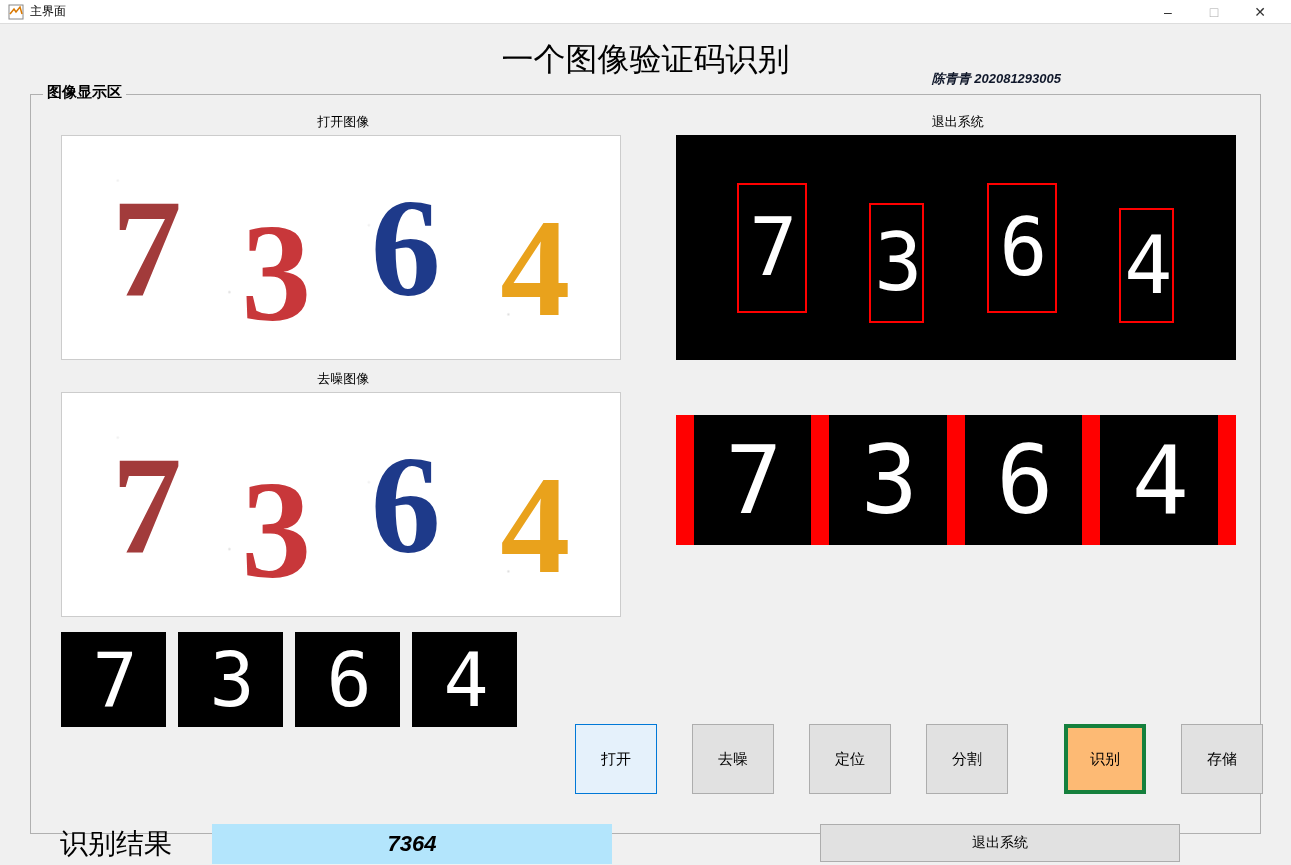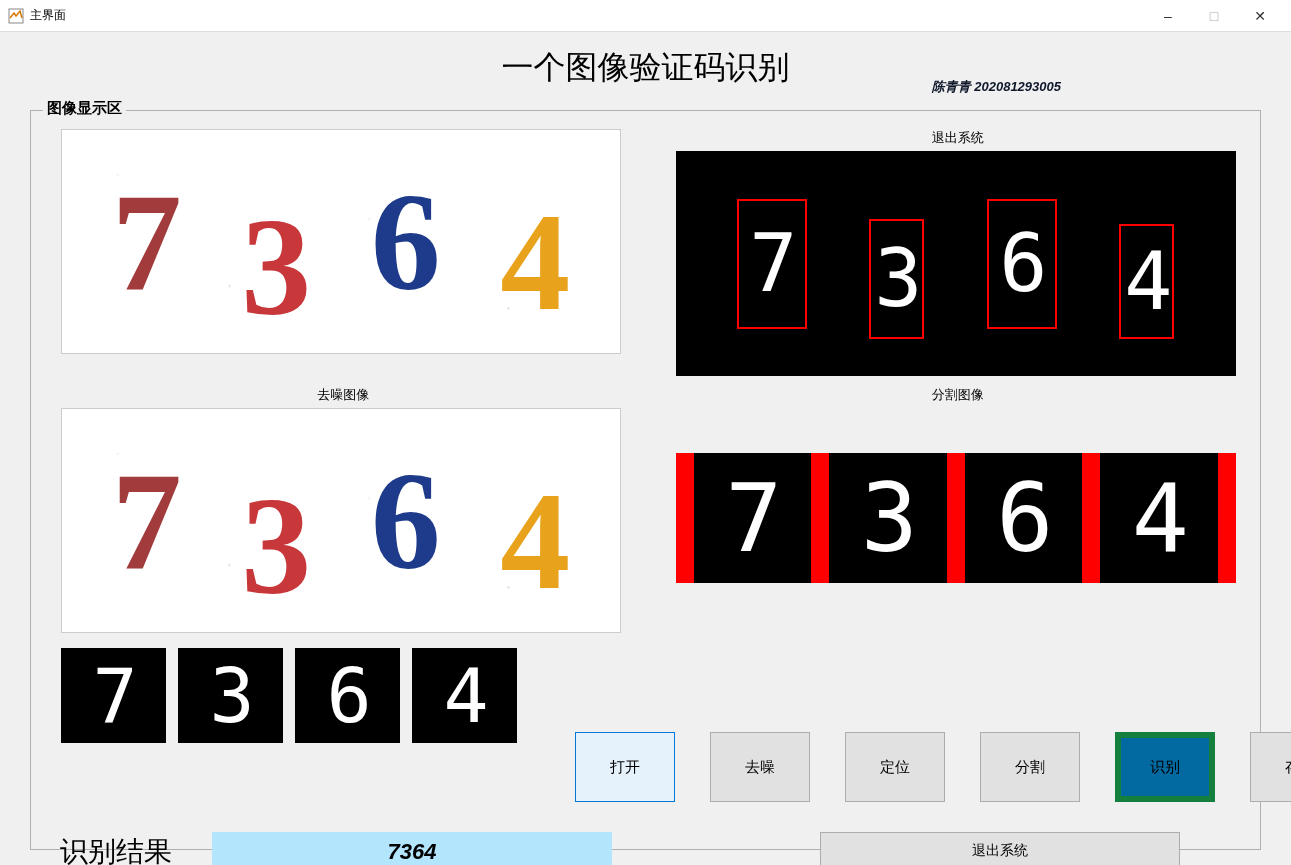--- a/index.html
+++ b/index.html
@@ -4,21 +4,21 @@
   <style>
     * { box-sizing: border-box; margin: 0; padding: 0; }
     body {
       font-family: "Microsoft YaHei", "SimSun", sans-serif;
       background: #f0f0f0;
       width: 1291px;
       height: 865px;
       overflow: hidden;
     }
     .titlebar {
-      height: 32px;
+      height: 24px;
       background: #fff;
       border-bottom: 1px solid #ddd;
       display: flex;
       align-items: center;
       padding: 0 8px;
       font-size: 12px;
     }
     .titlebar-icon {
       width: 16px; height: 16px;
       margin-right: 6px;
@@ -56,21 +56,20 @@
       top: 36px;
       font-size: 13px;
       font-weight: bold;
       font-style: italic;
       color: #0f172a;
     }
 
     .groupbox {
       border: 1px solid #b0b0b0;
       position: relative;
-      margin-top: 8px;
       padding: 18px 20px 20px 30px;
       height: 740px;
     }
     .groupbox-title {
       position: absolute;
       top: -12px;
       left: 12px;
       background: #f0f0f0;
       padding: 0 4px;
       font-size: 15px;
@@ -174,30 +173,31 @@
 
     
     .btn-row {
       position: absolute;
       top: 700px;
       left: 575px;
       display: flex;
       gap: 35px;
     }
     .btn {
-      width: 100px; height: 70px;
+      width: 82px; height: 70px;
       background: #e1e1e1;
       border: 1px solid #adadad;
       font-size: 15px;
       display: flex; align-items: center; justify-content: center;
       cursor: default;
     }
     .btn.active {
-      background: #0369a1;
-      border: 6px solid #15803d;
+      background: #fdba74;
+      border: 4px solid #15803d;
+      margin-left: 21px;
     }
     .btn.hover { background: #e5f1fb; border: 1px solid #0078d7; }
 
     .exit-btn {
       position: absolute;
       top: 800px;
       left: 820px;
       width: 360px;
       height: 38px;
       background: #e1e1e1;
@@ -252,20 +252,21 @@
     <h1>一个图像验证码识别</h1>
     <div class="author">陈青青  202081293005</div>
   </div>
 
   <div class="groupbox">
     <div class="groupbox-title">图像显示区</div>
 
     <div class="grid">
 
       <div>
+        <div class="panel-label">打开图像</div>
         <div class="img-box">
           <div class="captcha" id="captcha1">
               <span style="color: rgb(162, 59, 59);">7</span>
               <span style="color: rgb(200, 55, 58);">3</span>
               <span style="color: rgb(30, 58, 138);">6</span>
               <span style="color: rgb(233, 162, 28);">4</span>
             </div>
         </div>
       </div>
 
@@ -287,21 +288,20 @@
           <div class="captcha" id="captcha2">
               <span style="color: rgb(162, 59, 59);">7</span>
               <span style="color: rgb(200, 55, 58);">3</span>
               <span style="color: rgb(30, 58, 138);">6</span>
               <span style="color: rgb(233, 162, 28);">4</span>
             </div>
         </div>
       </div>
 
       <div>
-        <div class="panel-label">分割图像</div>
         <div class="img-box" style="background:#f0f0f0;border:none;">
           <div class="segmented" id="segmented">
               <div class="cell pixel">7</div>
               <div class="cell pixel">3</div>
               <div class="cell pixel">6</div>
               <div class="cell pixel">4</div>
             </div>
         </div>
       </div>
     </div>

